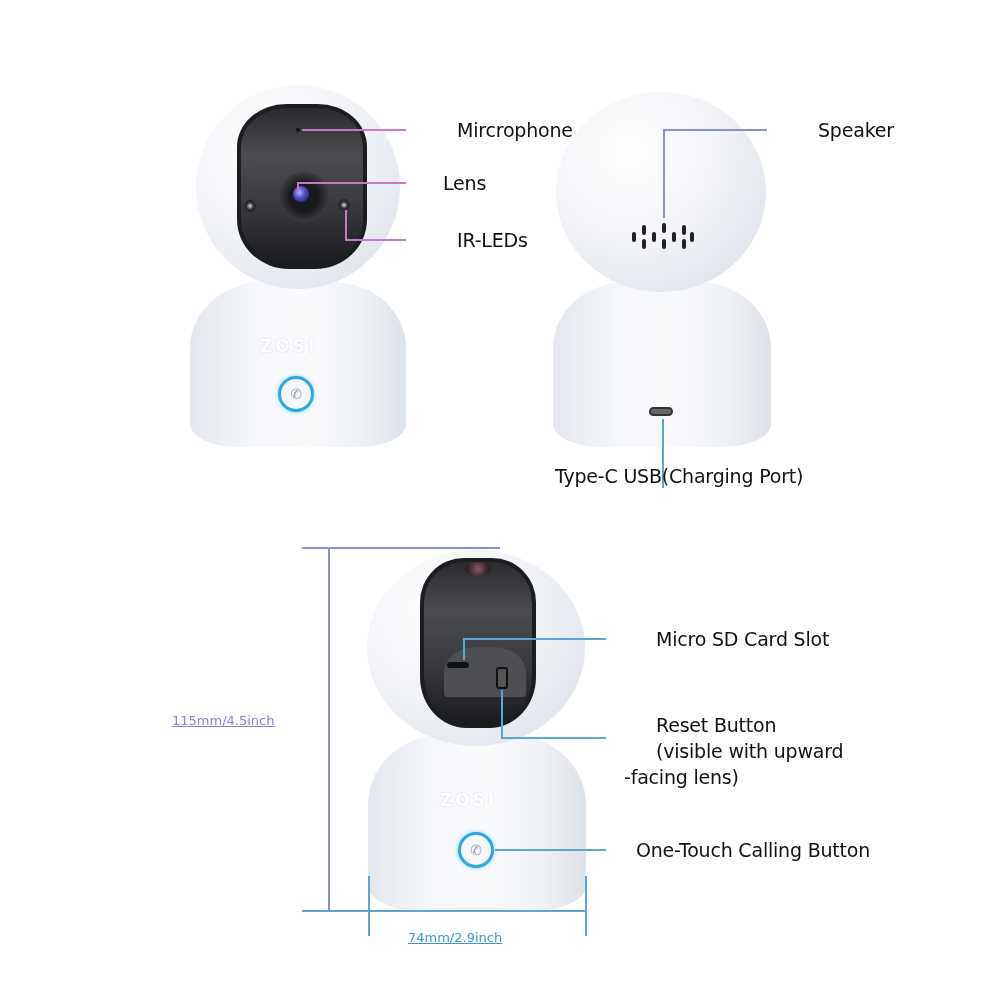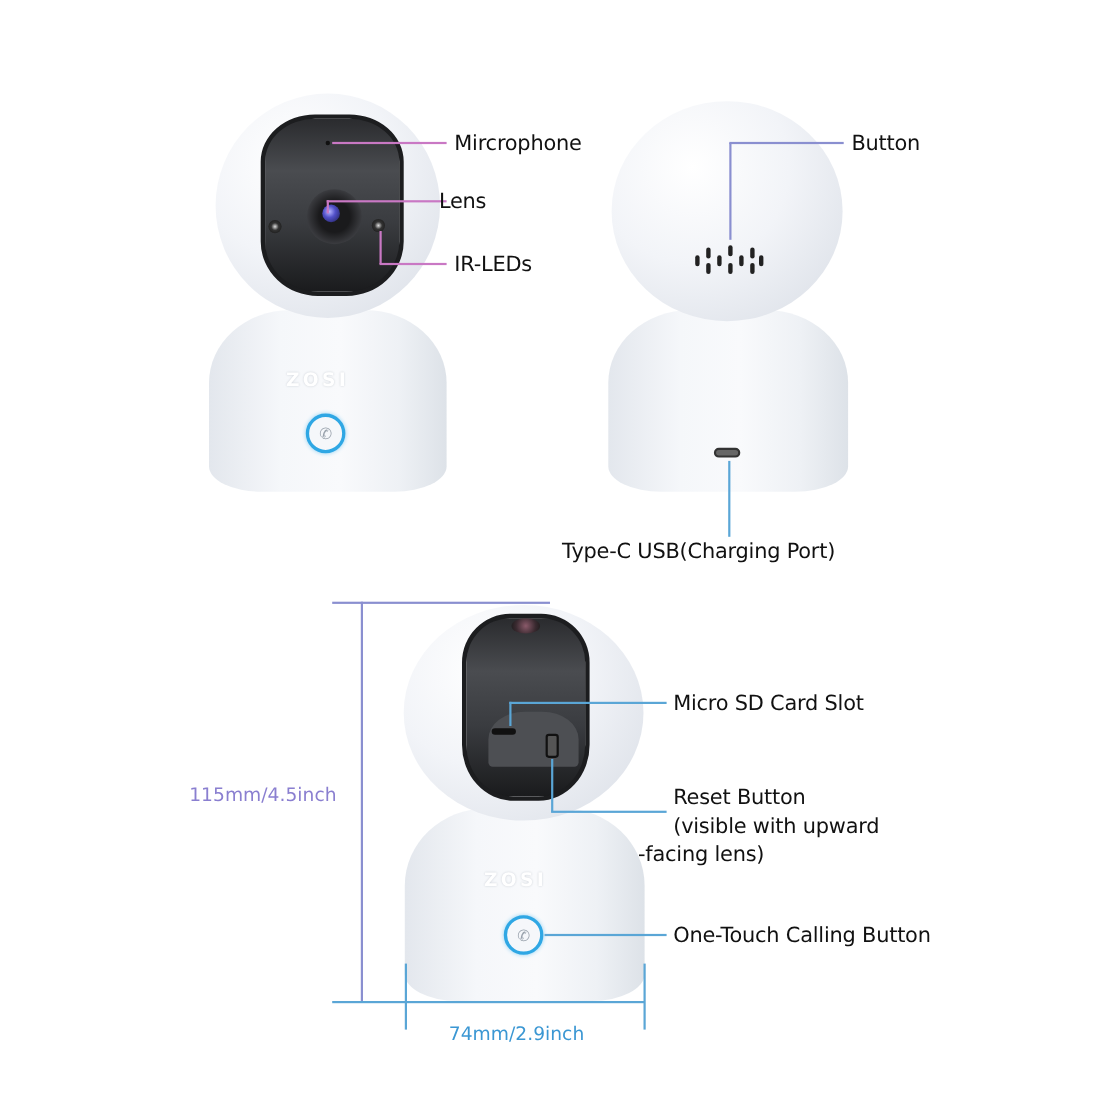--- a/index.html
+++ b/index.html
@@ -1,19 +1,19 @@
 <!DOCTYPE html>
 <html><head>
 <meta charset="utf-8">
 <style>
   html, body { margin:0; padding:0; background:#ffffff; }
   body { width:1000px; height:1000px; position:relative; overflow:hidden; font-family:"Liberation Sans", sans-serif; }
   .abs { position:absolute; }
-  .label { position:absolute; color:#111; font-size:19px; font-family:"DejaVu Sans", sans-serif; letter-spacing:-0.2px; white-space:nowrap; }
-  .dim { position:absolute; font-size:17px; font-family:"DejaVu Sans", sans-serif; white-space:nowrap; }
+  .label { position:absolute; color:#111; font-size:19px; font-family:"DejaVu Sans", sans-serif; letter-spacing:-0.2px; white-space:nowrap;margin-left:44px; }
+  .dim { position:absolute; font-size:13px; font-family:"DejaVu Sans", sans-serif; white-space:nowrap;text-decoration:underline; }
   .line { position:absolute; }
   .pink { background:#c978c4; }
   .lav { background:#8a8fd0; }
   .blue { background:#5aa6d6; }
   .cam-head { position:absolute; border-radius:50%; background:radial-gradient(circle at 35% 30%, #ffffff 0%, #f2f4f8 45%, #dfe3ea 85%, #d3d8e0 100%); }
   .cam-base { position:absolute; background:linear-gradient(90deg,#e3e7ed 0%, #f5f7fa 30%, #f9fafc 55%, #eef1f5 80%, #dde2e8 100%); border-radius:34% 34% 22% 22% / 40% 40% 14% 14%; }
   .visor { position:absolute; background:linear-gradient(180deg,#2a2b2e 0%, #4a4c50 30%, #3a3c40 60%, #1a1b1d 100%); border-radius:38% 38% 40% 40% / 26% 26% 30% 30%; border:4px solid #1c1d1f; box-sizing:border-box; }
   .logo { position:absolute; color:#ffffff; font-weight:bold; font-size:17px; letter-spacing:3px; text-shadow:0 0 2px #c8cdd4; font-family:"DejaVu Sans", sans-serif; }
   .call-btn { position:absolute; width:30px; height:30px; border-radius:50%; border:3px solid #2fa7e4; box-sizing:border-box; display:flex; align-items:center; justify-content:center; color:#9aa3ad; font-size:14px; background:#f5f7fa; box-shadow:0 0 4px #8cd0f3; }
   .lens-ring { position:absolute; border-radius:50%; background:radial-gradient(circle, #1a1a1c 40%, #3a3b3f 70%, #222 100%); }
@@ -63,24 +63,24 @@
     <div class="abs" style="left:40px; top:10px; width:4px; height:10px; border-radius:2px; background:#222;"></div>
     <div class="abs" style="left:50px; top:3px; width:4px; height:10px; border-radius:2px; background:#222;"></div>
     <div class="abs" style="left:50px; top:17px; width:4px; height:10px; border-radius:2px; background:#222;"></div>
     <div class="abs" style="left:58px; top:10px; width:4px; height:10px; border-radius:2px; background:#222;"></div>
   </div>
   <div class="usbc" style="left:649px; top:407px;"></div>
 </div>
 
 <div class="line lav" style="left:663px; top:130px; width:2px; height:88px;"></div>
 <div class="line lav" style="left:663px; top:129px; width:104px; height:2px;"></div>
-<div class="label" style="left:774px; top:119px;">Button</div>
+<div class="label" style="left:774px; top:119px;">Speaker</div>
 
 <div class="line blue" style="left:662px; top:419px; width:2px; height:69px;"></div>
-<div class="label" style="left:511px; top:490px;">Type-C USB(Charging Port)</div>
+<div class="label" style="left:511px; top:465px;">Type-C USB(Charging Port)</div>
 
 <div>
   <div class="cam-base" style="left:368px; top:735px; width:218px; height:175px;"></div>
   <div class="cam-head" style="left:367px; top:550px; width:218px; height:196px;"></div>
   <div class="visor" style="left:420px; top:558px; width:116px; height:170px;"></div>
   <div class="abs" style="left:465px; top:562px; width:26px; height:14px; border-radius:50%; background:radial-gradient(circle,#8a5a6a 0%,#3a2a30 60%,#1a1a1a 100%);"></div>
   <div class="abs" style="left:444px; top:647px; width:82px; height:50px; border-radius:40% 40% 4px 4px / 50% 50% 4px 4px; background:#4d4f53;"></div>
   <div class="slot" style="left:447px; top:662px; width:22px; height:6px;"></div>
   <div class="abs" style="left:496px; top:667px; width:12px; height:22px; border:2px solid #111; border-radius:3px; background:#555; box-sizing:border-box;"></div>
   <div class="logo" style="left:440px; top:790px;">ZOSI</div>
@@ -93,21 +93,21 @@
 <div class="line blue" style="left:463px; top:638px; width:143px; height:2px;"></div>
 <div class="label" style="left:612px; top:628px;">Micro SD Card Slot</div>
 
 <div class="line blue" style="left:501px; top:690px; width:2px; height:48px;"></div>
 <div class="line blue" style="left:501px; top:737px; width:105px; height:2px;"></div>
 <div class="label" style="left:612px; top:714px;">Reset Button</div>
 <div class="label" style="left:612px; top:740px;">(visible with upward</div>
 <div class="label" style="left:580px; top:766px;">-facing lens)</div>
 
 <div class="line blue" style="left:495px; top:849px; width:111px; height:2px;"></div>
-<div class="label" style="left:612px; top:839px;text-align:right;">One-Touch Calling Button</div>
+<div class="label" style="left:592px; top:839px;text-align:right;">One-Touch Calling Button</div>
 
 <div class="line lav" style="left:302px; top:547px; width:198px; height:2px;"></div>
 <div class="line lav" style="left:328px; top:547px; width:2px; height:363px;"></div>
 <div class="line blue" style="left:302px; top:910px; width:284px; height:2px;"></div>
 <div class="dim" style="left:172px; top:713px; color:#8a7fd0;">115mm/4.5inch</div>
 
 <div class="line blue" style="left:368px; top:876px; width:2px; height:60px;"></div>
 <div class="line blue" style="left:585px; top:876px; width:2px; height:60px;"></div>
 <div class="dim" style="left:408px; top:930px; color:#3b97d3;">74mm/2.9inch</div>
 

